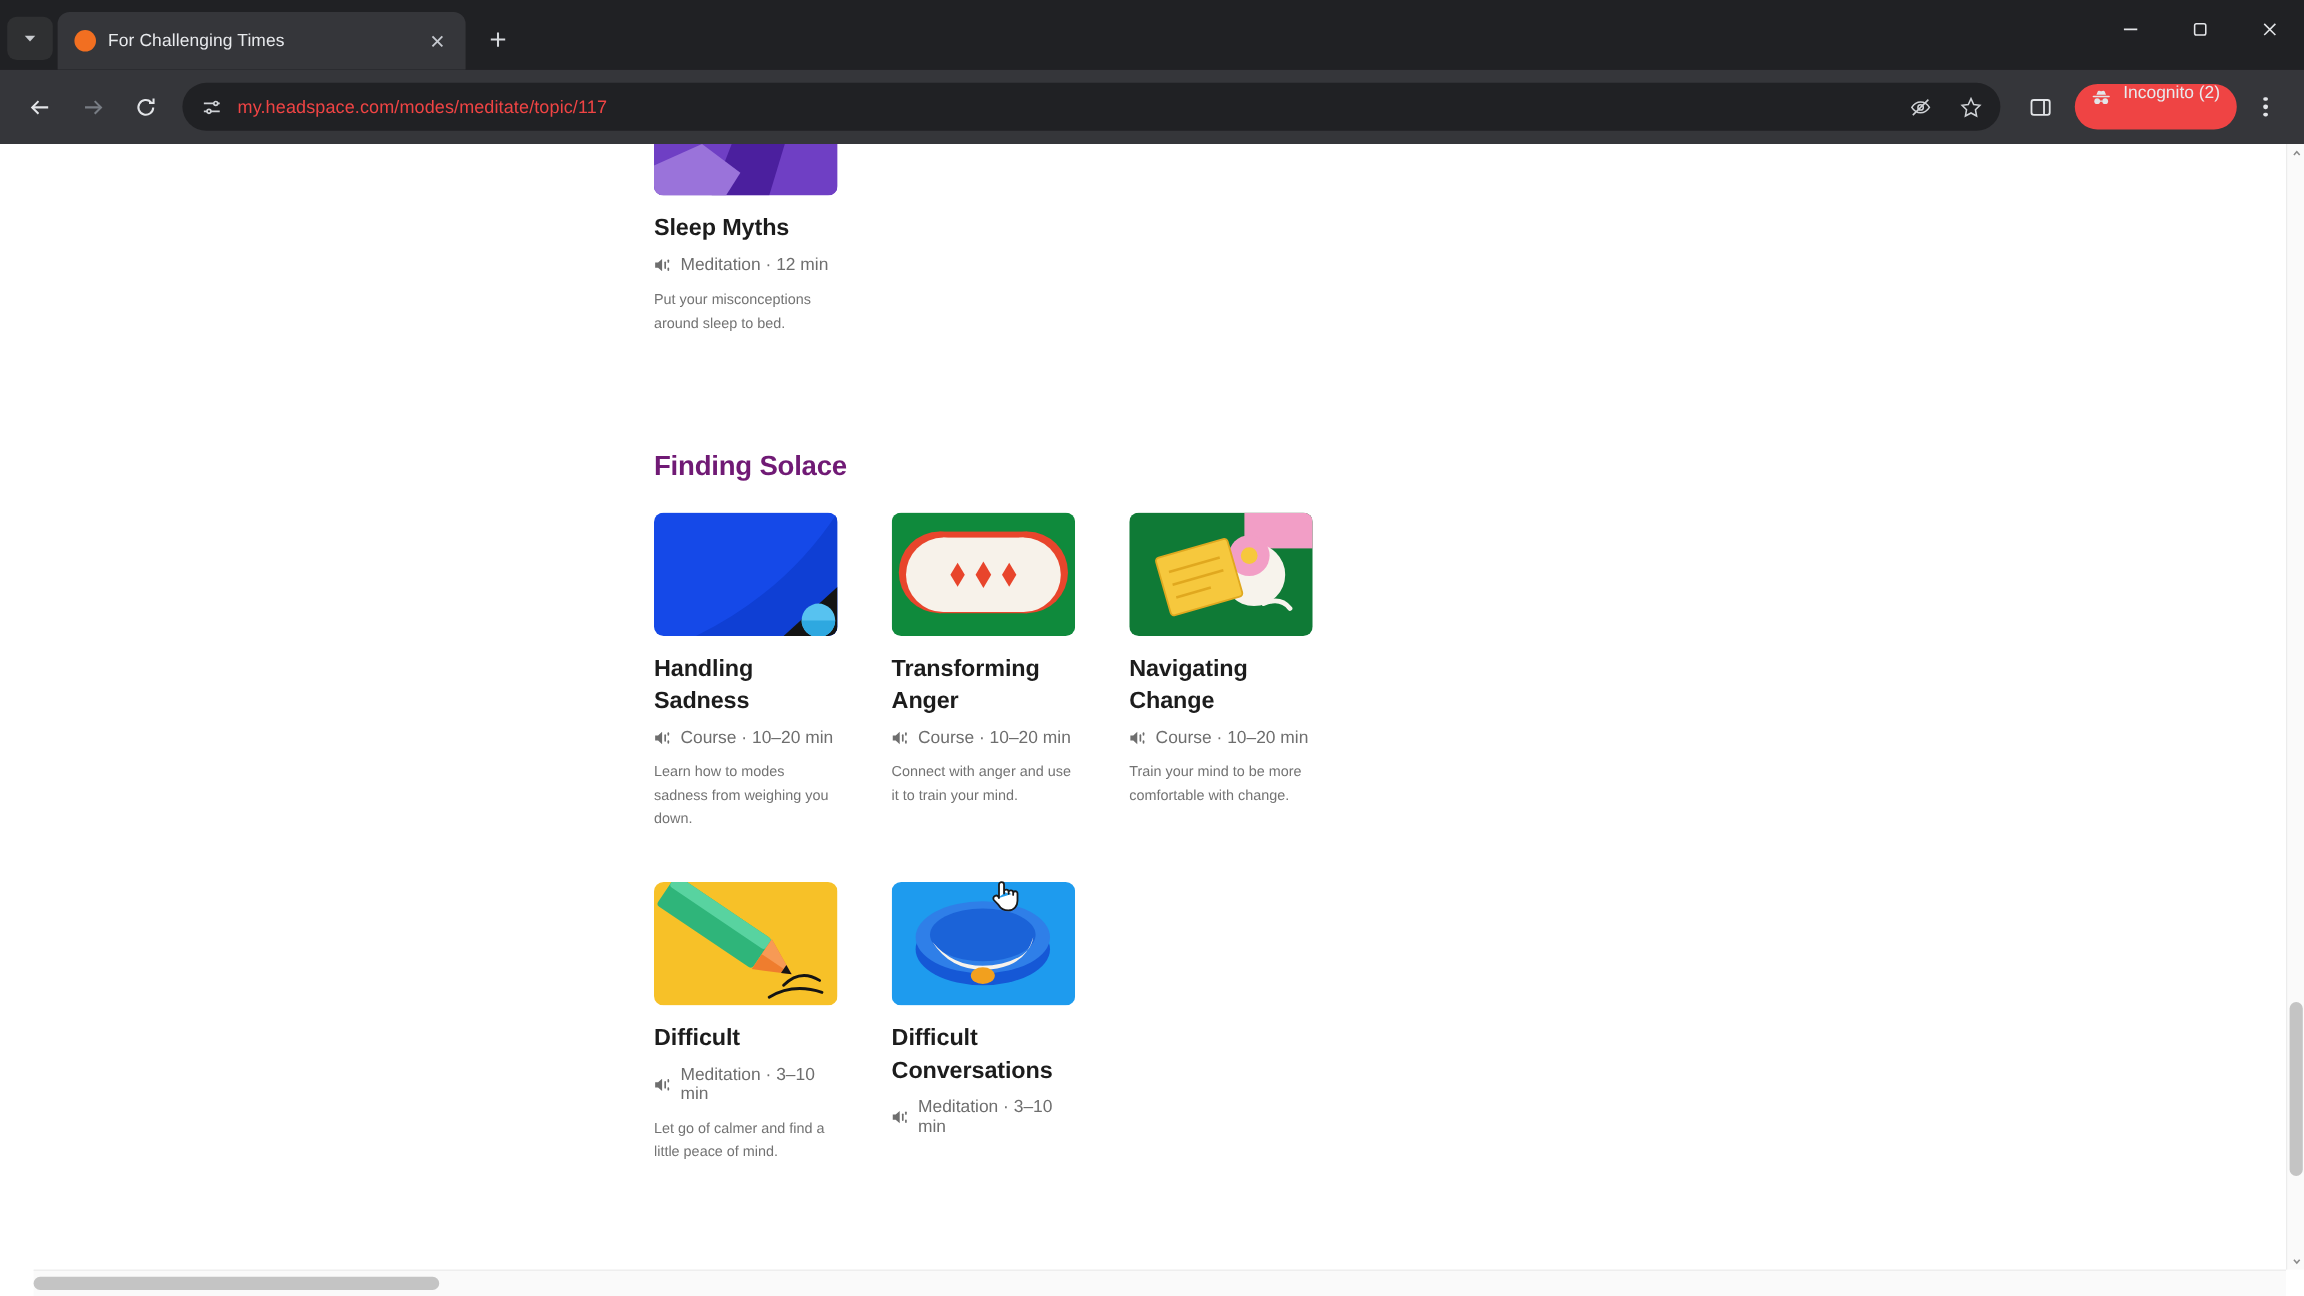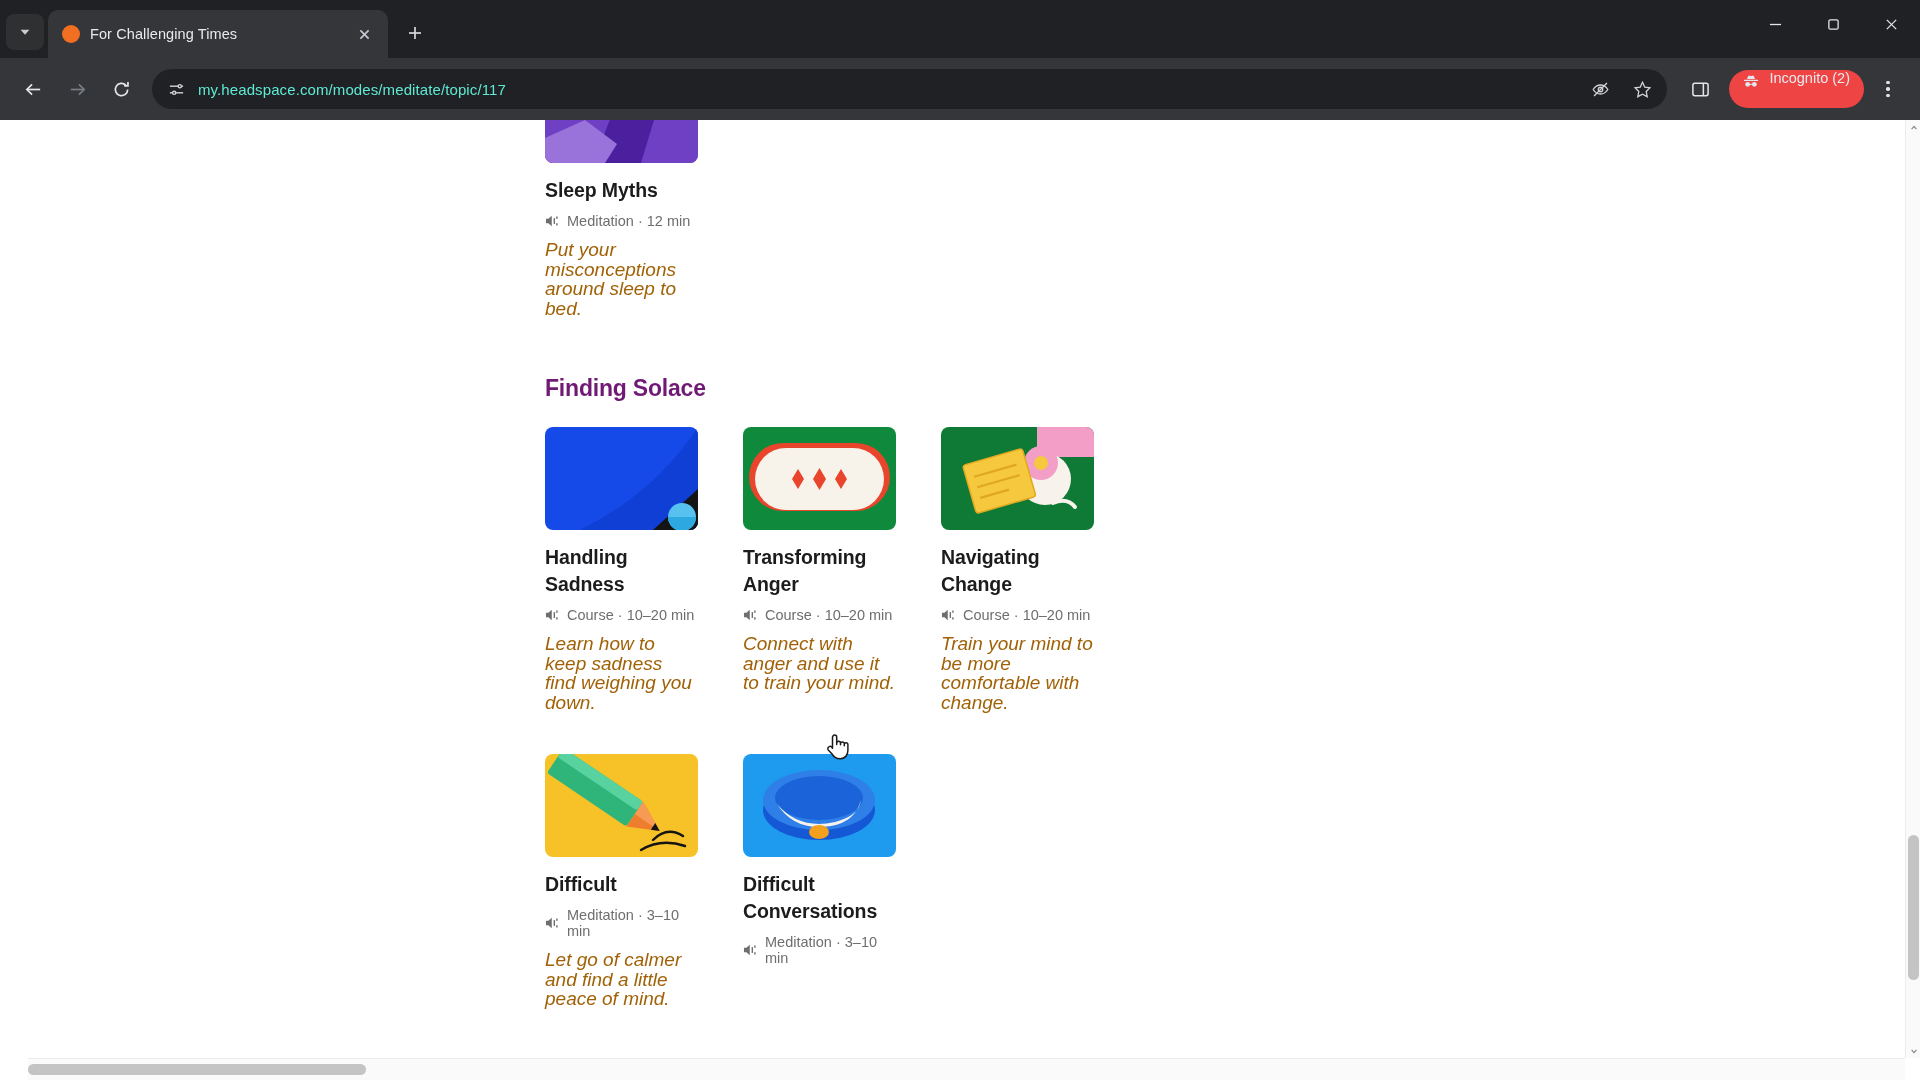--- a/index.html
+++ b/index.html
@@ -63,21 +63,21 @@
   }
   .navbtn svg { width:19px; height:19px; stroke:#e3e5e8; stroke-width:1.8; fill:none; }
   .navbtn.disabled svg { stroke:#787d84; }
 
   .omnibox {
     flex:1; height:40px; background:#202124; border-radius:20px; margin:0 10px 0 8px;
     display:flex; align-items:center; padding:0 12px 0 14px; gap:12px;
   }
   .omnibox .siteinfo { width:20px; height:20px; display:flex; align-items:center; justify-content:center; cursor:pointer; }
   .omnibox .siteinfo svg { width:17px; height:17px; stroke:#cfd2d6; fill:none; stroke-width:1.5; }
-  .omnibox .url { flex:1; color:#5eead4; font-size:15px; letter-spacing:.1px; white-space:nowrap; overflow:hidden; }
+  .omnibox .url { flex:1; color:#ef4444; font-size:15px; letter-spacing:.1px; white-space:nowrap; overflow:hidden; }
   .omnibox .obicon { width:26px; height:26px; display:flex; align-items:center; justify-content:center; cursor:pointer; margin-left:4px;}
   .omnibox .obicon svg { width:19px; height:19px; stroke:#cfd2d6; fill:none; stroke-width:1.5; }
 
   .tbicon { width:42px; height:42px; border-radius:50%; display:flex; align-items:center; justify-content:center; cursor:pointer; }
   .tbicon svg { width:19px; height:19px; stroke:#e3e5e8; fill:none; stroke-width:1.6; }
 
   .incognito {
     height:38px; border-radius:19px; background:#ef4444; display:flex; align-items:flex-start;
     gap:8px; padding:0 14px 0 11px; margin-left:6px; cursor:pointer;
   }
@@ -114,21 +114,21 @@
   .cardtitle {
     font-size:19.5px; font-weight:bold; color:#1c1c1c; letter-spacing:-.1px;
     line-height:27px; margin-top:14px;
   }
   .cardmeta {
     display:flex; align-items:center; gap:7px; margin-top:9px;
     color:#6e6e6e; font-size:14.5px;
   }
   .cardmeta .spk { width:15px; height:14px; flex:0 0 auto; }
   .carddesc {
-    font-size:19px; color:#a16207; line-height:19.5px; margin-top:11px;font-style:italic;
+    font-size:12px; color:#737373; line-height:19.5px; margin-top:11px;
   }
 
   .section-title {
     font-size:23px; font-weight:bold; color:#701a75; letter-spacing:-.2px;
   }
 
   .grid { display:flex; gap:45px; }
   .card { width:153px; }
 
   
@@ -304,21 +304,21 @@
               <div class="cardtitle">Handling Sadness</div>
               <div class="cardmeta">
                 <svg class="spk" viewBox="0 0 16 15">
                   <path d="M1 5.2h2.6L7.2 2v11L3.6 9.8H1z" fill="#6e6e6e"></path>
                   <rect x="9.2" y="4.2" width="1.5" height="6.6" rx=".75" fill="#6e6e6e"></rect>
                   <rect x="12" y="2.4" width="1.5" height="3" rx=".75" fill="#6e6e6e"></rect>
                   <rect x="12" y="9.6" width="1.5" height="3" rx=".75" fill="#6e6e6e"></rect>
                 </svg>
                 <span>Course · 10–20 min</span>
               </div>
-              <div class="carddesc">Learn how to keep sadness find weighing you down.</div>
+              <div class="carddesc">Learn how to modes sadness from weighing you down.</div>
             </div>
 
             <div class="card">
               <span class="thumb">
                 <svg viewBox="0 0 153 103" width="153" height="103">
                   <rect width="153" height="103" fill="#0f8a3c"></rect>
                   <g>
                     <circle cx="40" cy="50" r="34" fill="#e8452c"></circle>
                     <circle cx="113" cy="50" r="34" fill="#e8452c"></circle>
                     <rect x="40" y="16" width="73" height="68" fill="#e8452c"></rect>

